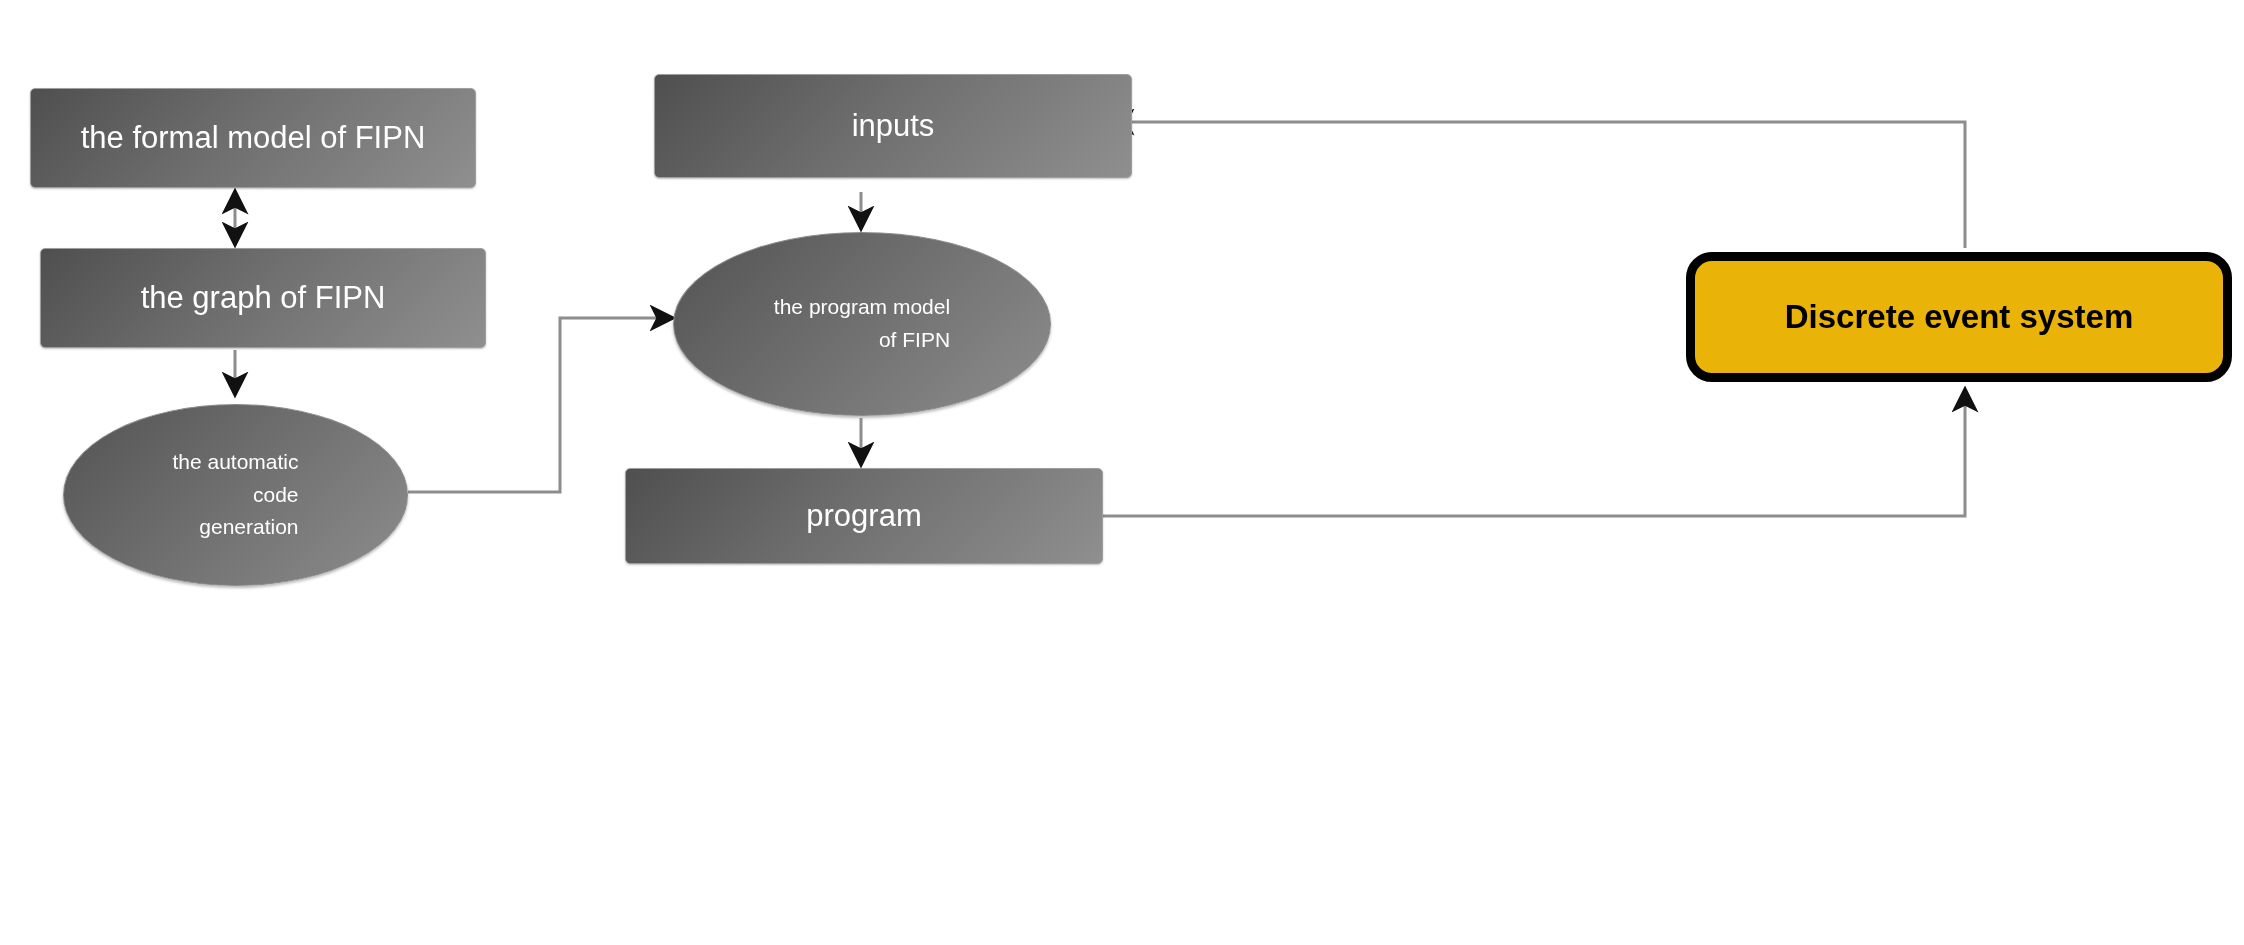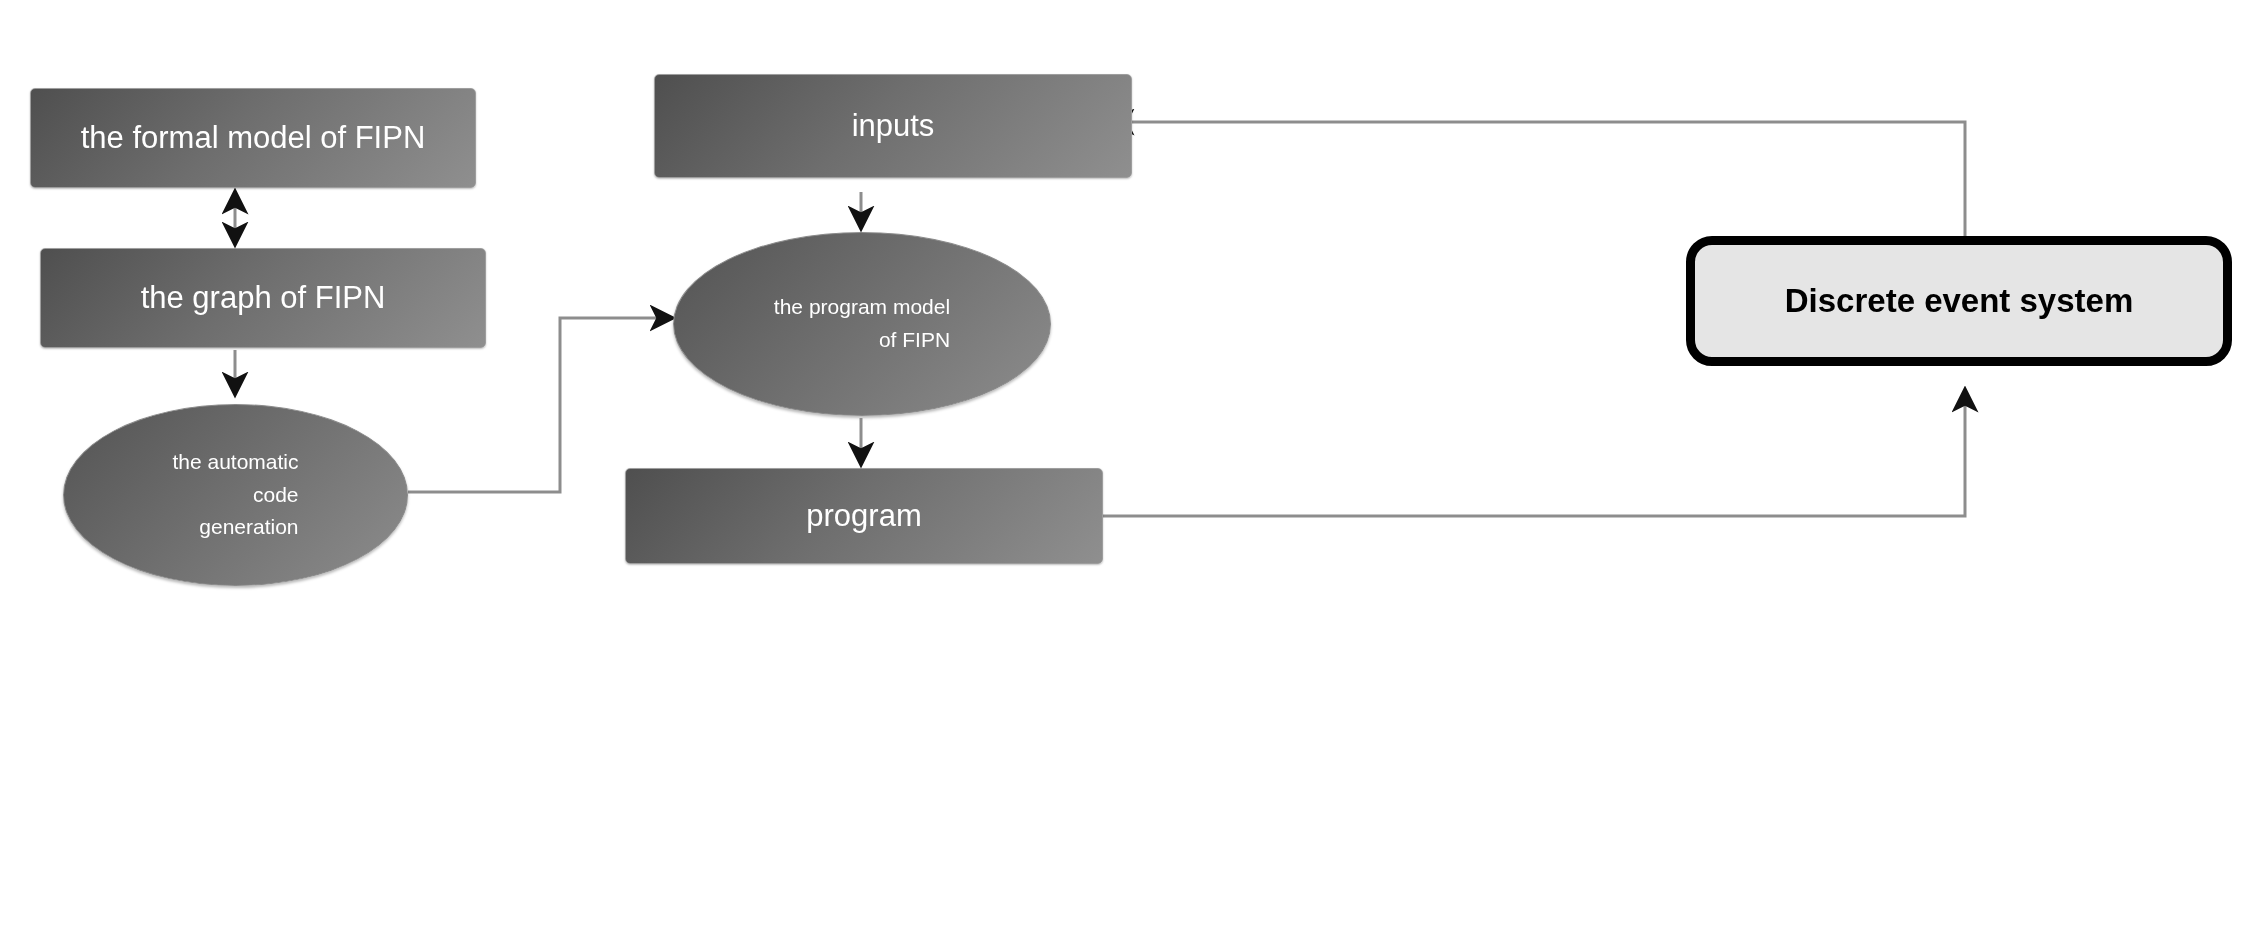--- a/index.html
+++ b/index.html
@@ -89,26 +89,26 @@
   #ellipse-codegen  { left: 63px;  top: 404px; width: 345px; height: 182px; }
   #ellipse-program  { left: 673px; top: 232px; width: 378px; height: 184px; }
 
   .ellipse-text { padding: 0 22px; }
 
   
   #system-box {
     position: absolute;
     box-sizing: border-box;
     left: 1686px;
-    top: 236px;
+    top: 252px;
     width: 546px;
     height: 130px;
     border: 9px solid #000000;
     border-radius: 26px;
-    background: #e5e5e5;
+    background: #eab308;
     display: flex;
     align-items: center;
     justify-content: center;
     z-index: 3;
   }
   #system-box .label {
     font-size: 33px;
     font-weight: bold;
     color: #000000;
     white-space: nowrap;

